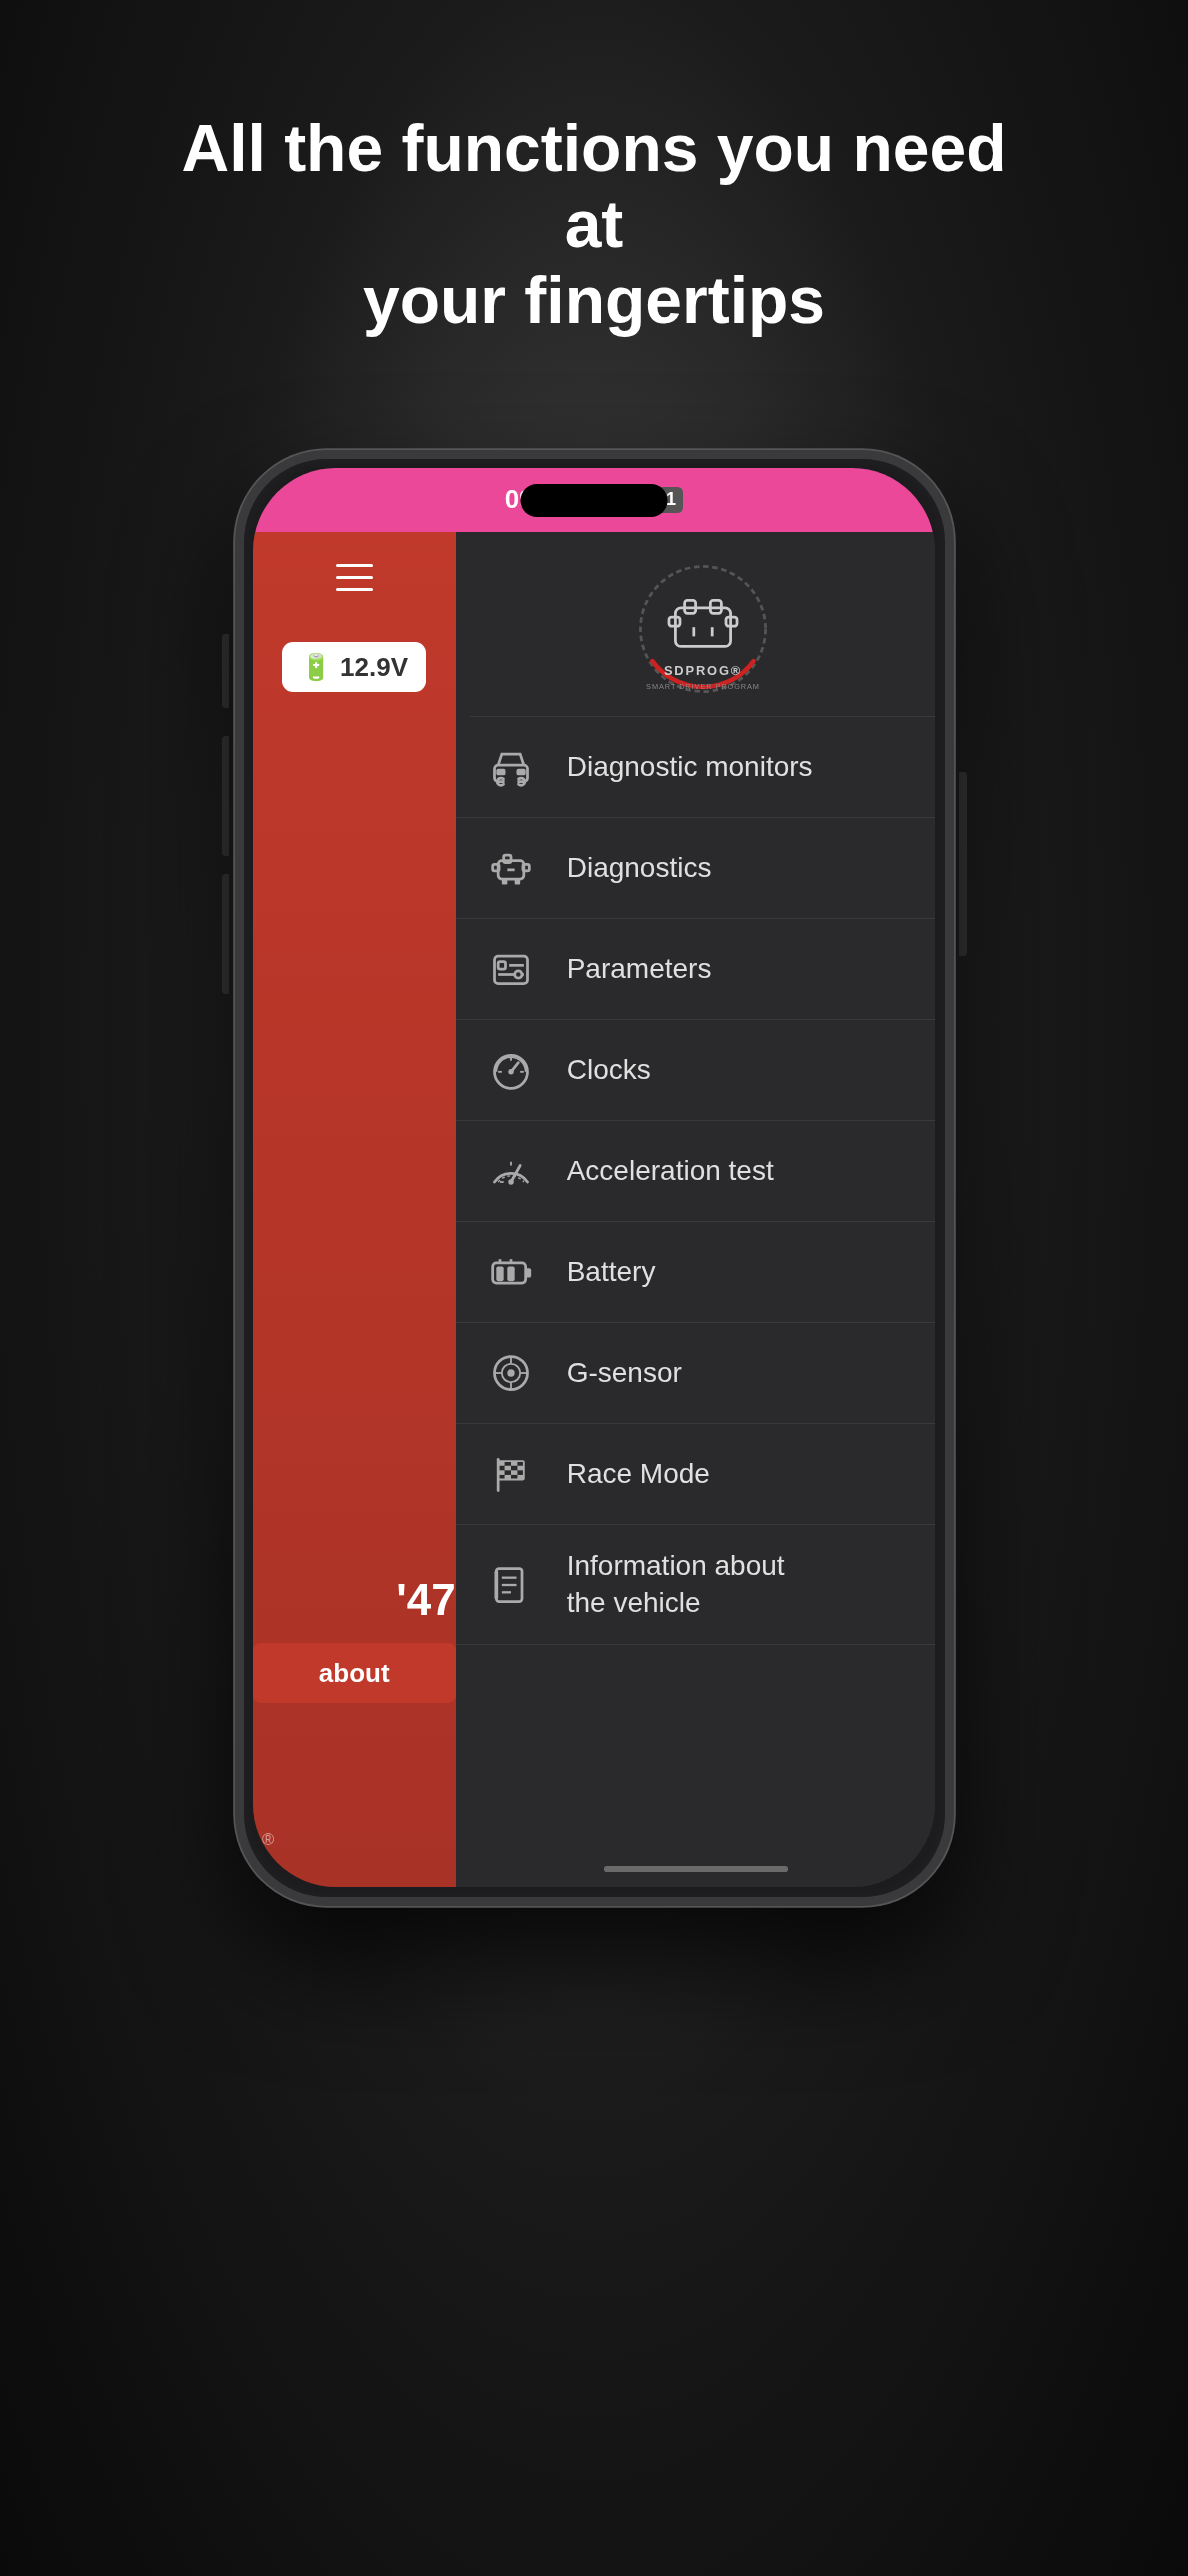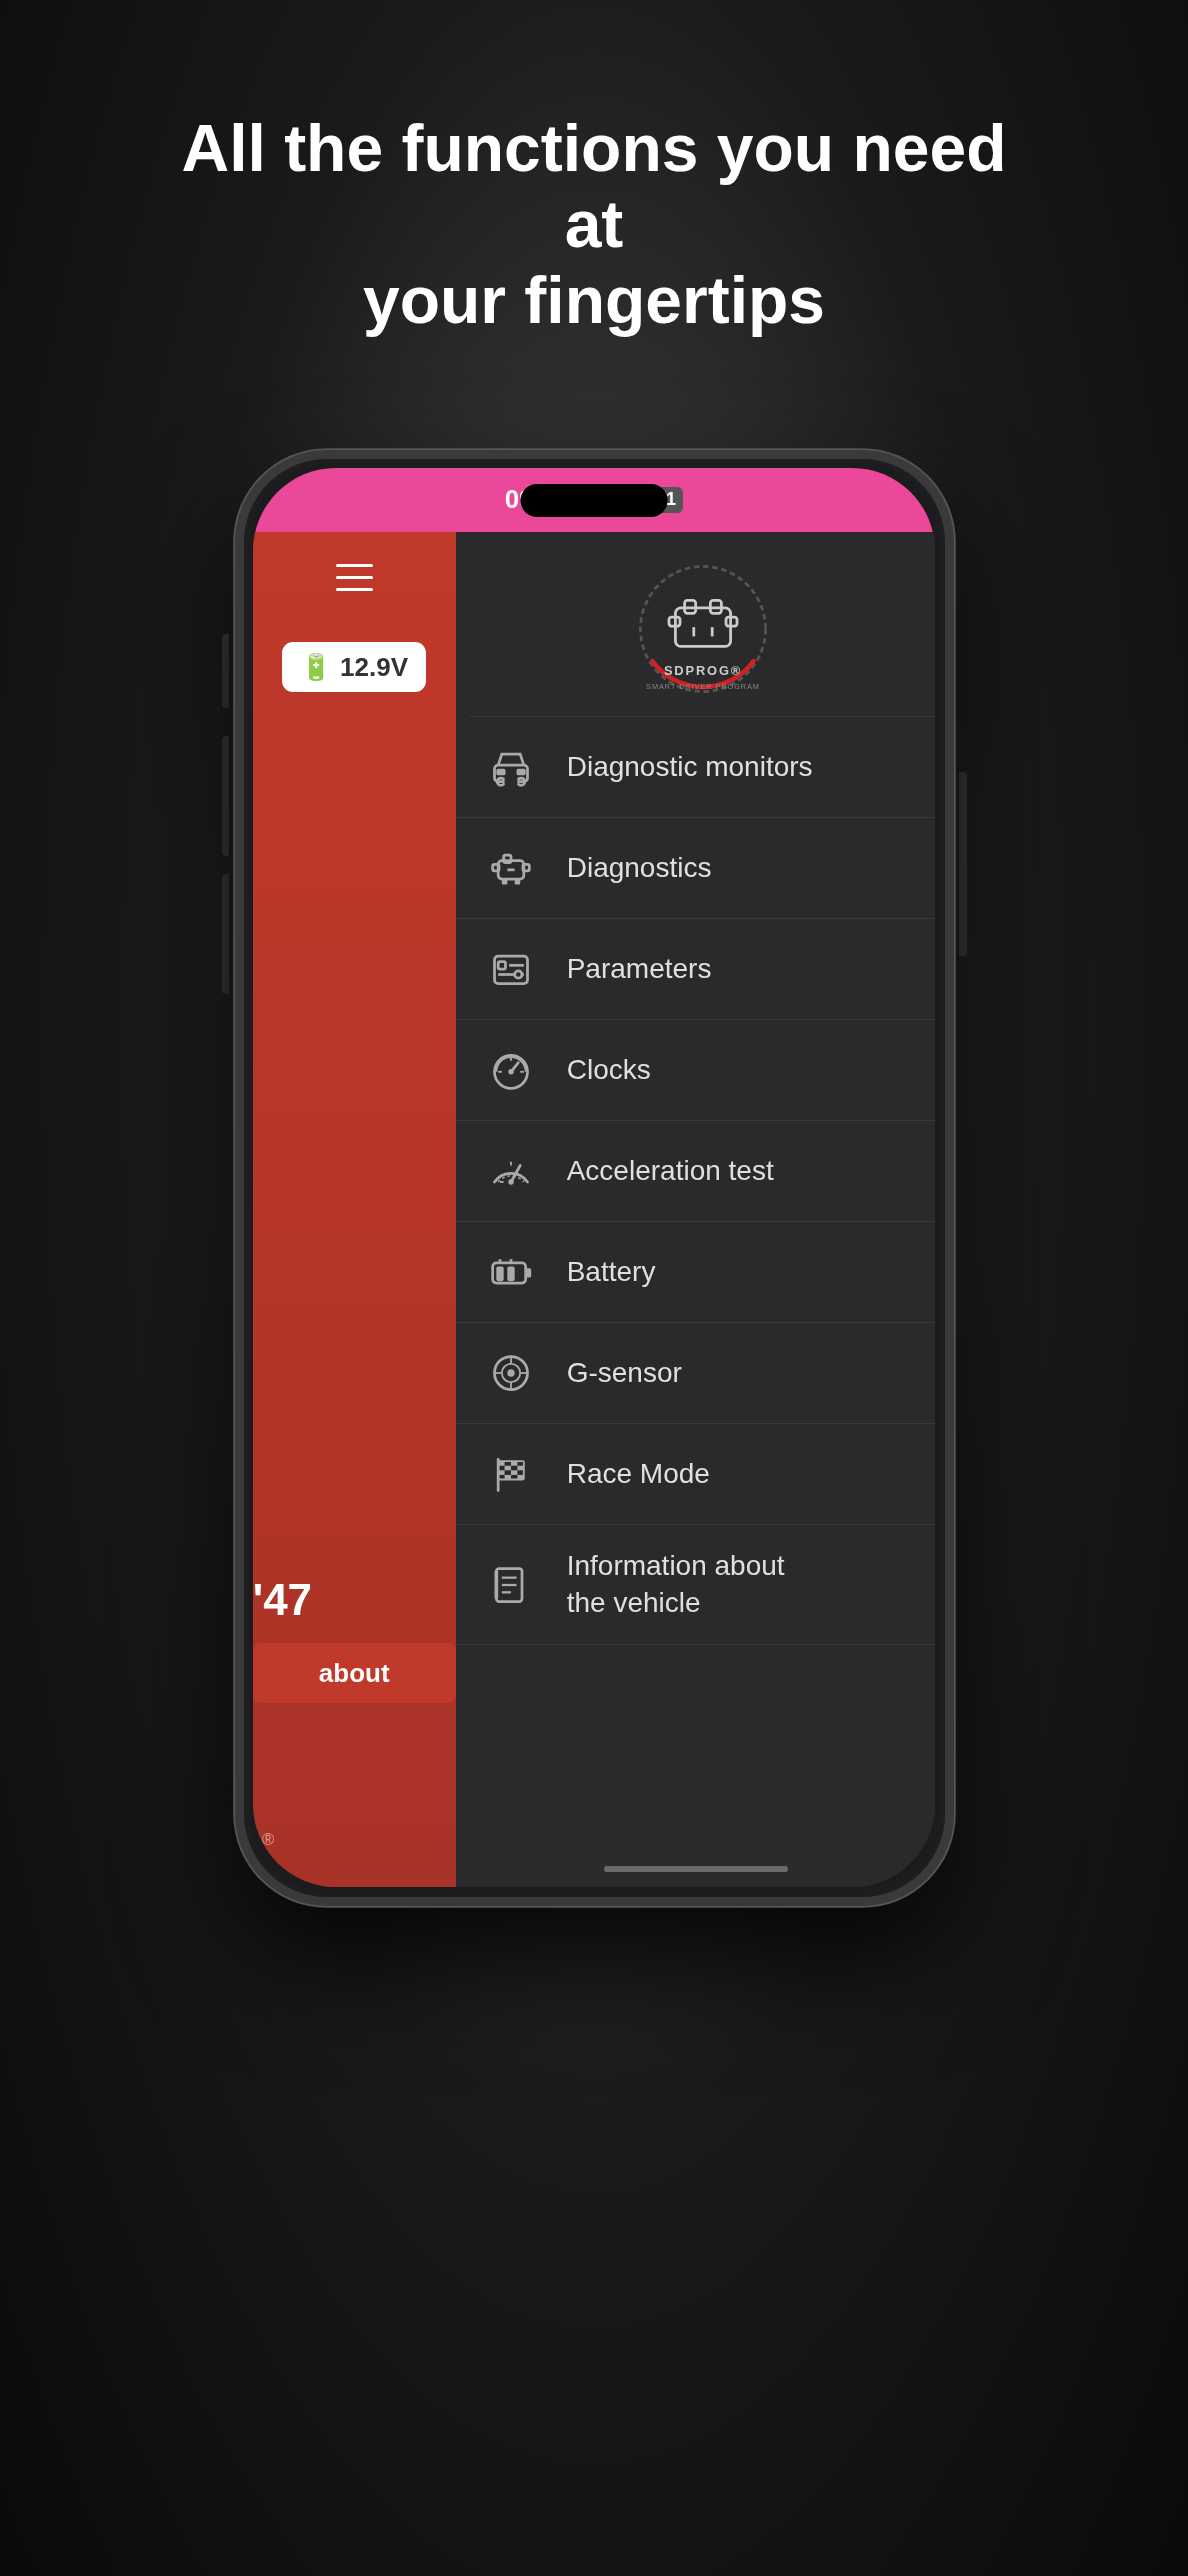--- a/index.html
+++ b/index.html
@@ -194,21 +194,21 @@
       font-weight: 700;
     }
 
     
     .left-bottom-content {
       position: absolute;
       bottom: 184px;
       left: 0; right: 0;
       display: flex;
       flex-direction: column;
-      align-items: flex-start;
+      align-items: flex-end;
       gap: 18.4px;
     }
 
     .ticker-number {
       color: white;
       font-size: 44px;
       font-weight: 700;
     }
 
     .connect-button {

